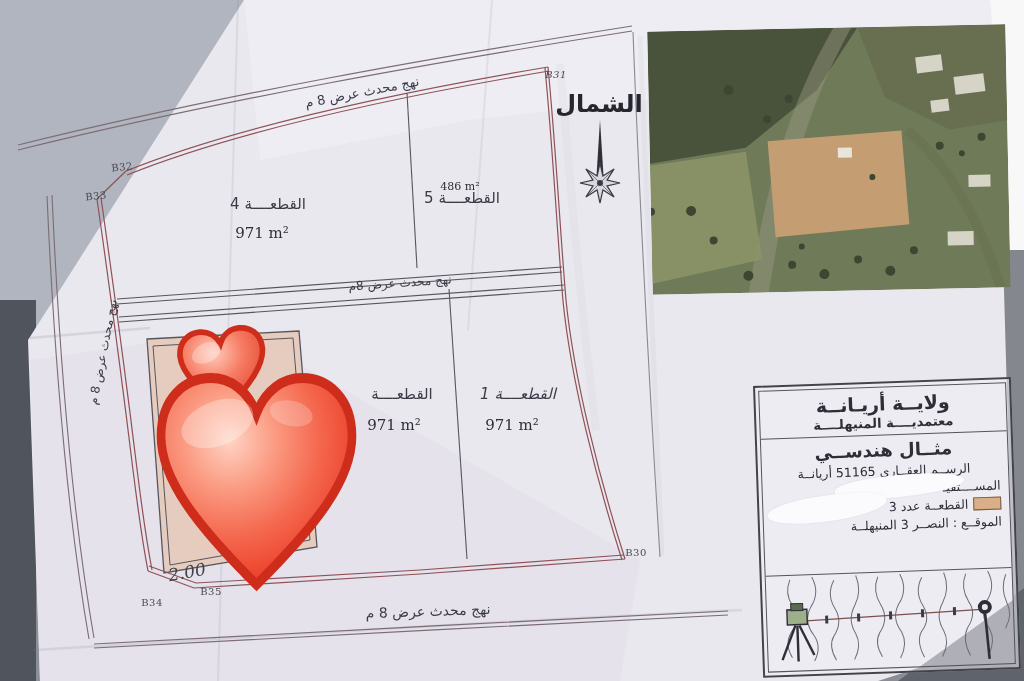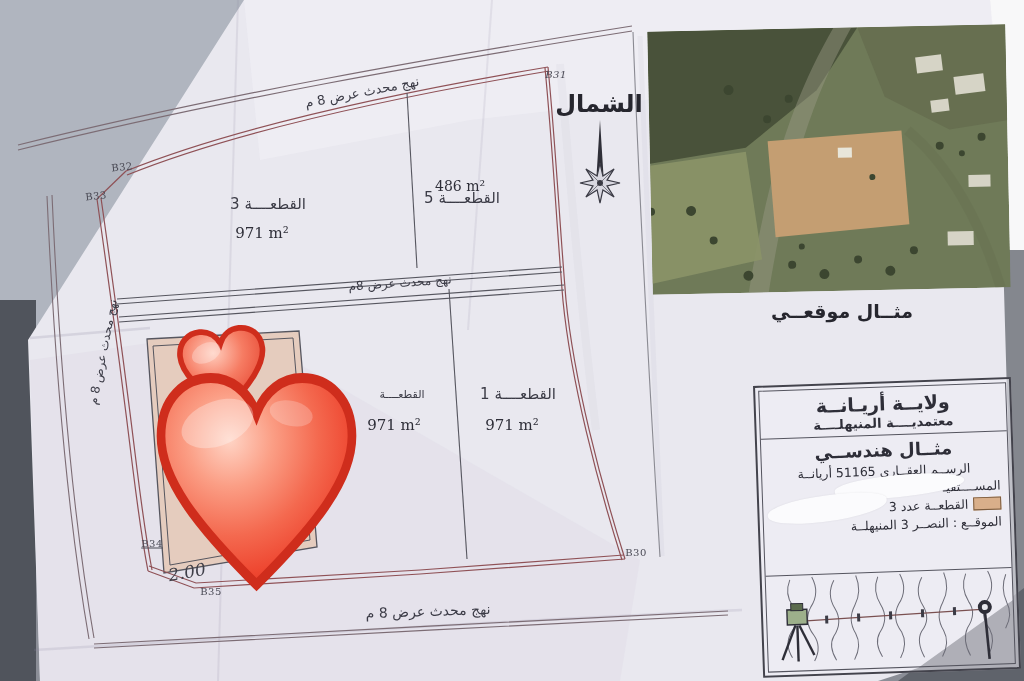--- a/index.html
+++ b/index.html
@@ -104,36 +104,36 @@
       <line x1="586" y1="169" x2="614" y2="197" stroke="#3a3a44" stroke-width=".6"></line>
       <line x1="614" y1="169" x2="586" y2="197" stroke="#3a3a44" stroke-width=".6"></line>
     </g>
   </svg>
 
   <div class="lbl ar" style="left:599px;top:104px;font-size:24px;font-weight:bold;color:#26262e;">الشمال</div>
 
   <div class="lbl marker" style="left:556px;top:74px;font-style:italic;">B31</div>
   <div class="lbl marker" style="left:122px;top:167px;transform:translate(-50%,-50%) rotate(-6deg);">B32</div>
   <div class="lbl marker" style="left:96px;top:196px;transform:translate(-50%,-50%) rotate(-6deg);">B33</div>
-  <div class="lbl marker" style="left:152px;top:543px;text-decoration:underline;">B34</div>
+  <div class="lbl marker" style="left:152px;top:602px;">B34</div>
   <div class="lbl marker" style="left:211px;top:591px;">B35</div>
   <div class="lbl marker" style="left:636px;top:552px;">B30</div>
 
   <div class="lbl ar" style="left:362px;top:92px;font-size:13px;transform:translate(-50%,-50%) rotate(-11deg);">نهج محدث عرض 8 م</div>
   <div class="lbl ar" style="left:400px;top:283px;font-size:12px;transform:translate(-50%,-50%) rotate(-4deg);">نهج محدث  عرض 8م</div>
   <div class="lbl ar" style="left:103px;top:352px;font-size:12px;transform:translate(-50%,-50%) rotate(-79deg);">نهج محدث عرض 8 م</div>
   <div class="lbl ar" style="left:428px;top:611px;font-size:14px;transform:translate(-50%,-50%) rotate(-2deg);">نهج محدث  عرض 8 م</div>
 
   <div class="lbl ar" style="left:462px;top:152px;font-size:15px;margin-top:46px;">القطعــــة  5</div>
-  <div class="lbl area" style="left:460px;top:186px;font-size:14px;text-align:right;">486 m²</div>
-  <div class="lbl ar" style="left:268px;top:204px;font-size:15px;">القطعــــة  3</div>
+  <div class="lbl area" style="left:460px;top:186px;font-size:11px;text-align:right;">486 m²</div>
+  <div class="lbl ar" style="left:268px;top:204px;font-size:15px;">القطعــــة  4</div>
   <div class="lbl area" style="left:262px;top:233px;font-size:15px;">971 m²</div>
-  <div class="lbl ar" style="left:518px;top:394px;font-size:15px;">القطعــــة  1</div>
+  <div class="lbl ar" style="left:518px;top:394px;font-size:15px;font-style:italic;">القطعــــة  1</div>
   <div class="lbl area" style="left:512px;top:425px;font-size:15px;">971 m²</div>
-  <div class="lbl ar" style="left:402px;top:394px;font-size:11px;">القطعــــة</div>
+  <div class="lbl ar" style="left:402px;top:394px;font-size:15px;">القطعــــة</div>
   <div class="lbl area" style="left:394px;top:425px;font-size:15px;">971 m²</div>
 
   <div class="lbl hand" style="left:187px;top:572px;font-size:17px;transform:translate(-50%,-50%) rotate(-10deg);">2.00</div>
   <div class="lbl hand" style="left:266px;top:566px;font-size:15px;transform:translate(-50%,-50%) rotate(-10deg);">50</div>
 
   <div id="sat">
     <svg width="358" height="263" viewBox="0 0 358 263">
       <rect width="358" height="263" fill="#6f7a58"></rect>
       <polygon points="0,0 210,0 168,62 96,118 0,132" fill="#49523a"></polygon>
       <polygon points="210,0 358,0 358,96 300,104 236,70" fill="#676f50"></polygon>
@@ -163,21 +163,20 @@
           <circle cx="80" cy="60" r="5"></circle>
         <circle cx="290" cy="120" r="4"></circle>
           <circle cx="312" cy="128" r="3"></circle>
           <circle cx="332" cy="112" r="4"></circle>
         <circle cx="222" cy="150" r="3"></circle>
           <circle cx="280, " cy="180" r="4"></circle>
       </g>
       <path d="M258,104 C300,140 330,200 348,263" stroke="#55604360" stroke-width="10" fill="none" opacity=".4"></path>
     </svg>
   </div>
-  <div class="lbl ar" style="left:842px;top:311px;font-size:19px;font-weight:bold;color:#26262e;">مثــال موقعــي</div>
 
   <div id="titleblock">
     <div class="inner">
       <div class="tb-head">
         <div class="tb-l1 ar">ولايــة أريـانــة</div>
         <div class="tb-l2 ar">معتمديــــة المنيهلــــة</div>
       </div>
       <div class="tb-mid">
         <div class="tb-l3 ar">مثــال هندســي</div>
         <div class="tb-row" style="justify-content:center;">

